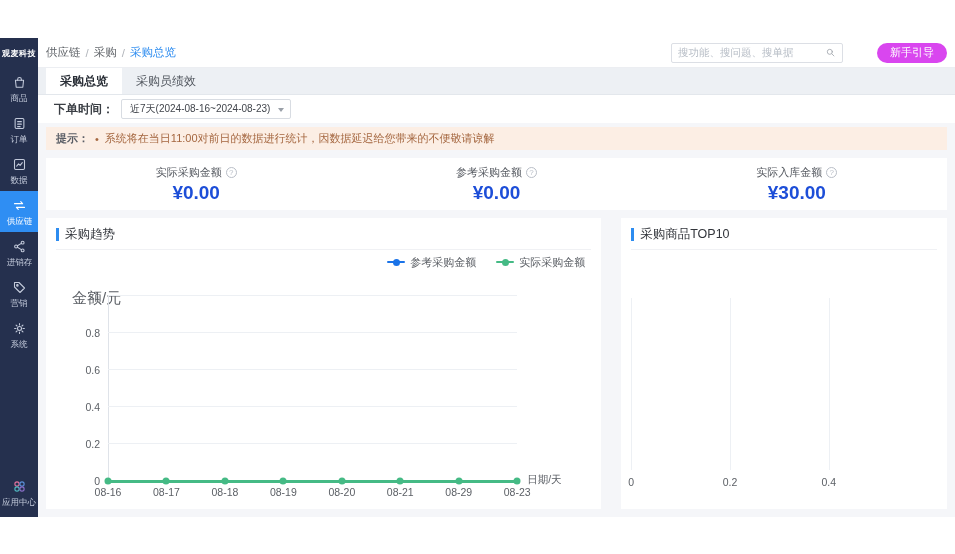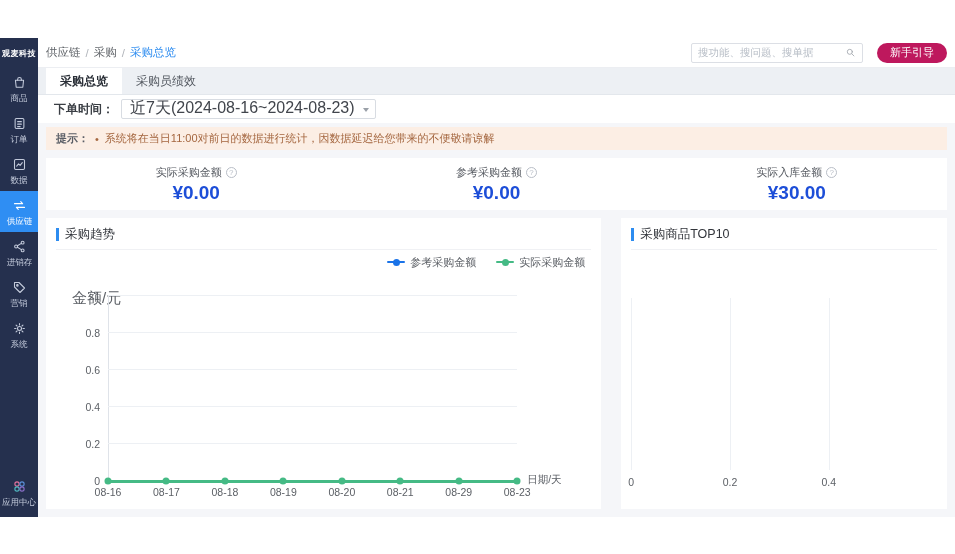--- a/index.html
+++ b/index.html
@@ -18,34 +18,34 @@
   .sidebar-spacer { flex:1; }
   .nav-bottom { margin-bottom:4px; }
 
   
   .main { flex:1; display:flex; flex-direction:column; min-width:0; }
   .topbar { height:30px; background:#fff; border-bottom:1px solid #eceef2; display:flex; align-items:center; padding:0 8px; flex-shrink:0; }
   .breadcrumb { display:flex; align-items:center; gap:5px; font-size:11.5px; color:#5f6368; }
   .crumb { cursor:pointer; }
   .crumb.current { color:#2d8cf0; }
   .crumb-sep { color:#b0b4ba; }
-  .topbar-right { margin-left:auto; display:flex; align-items:flex-start; gap:14px; }
+  .topbar-right { margin-left:auto; display:flex; align-items:flex-start; gap:2px; }
   .search-box { width:172px; height:20px; border:1px solid #dcdfe5; border-radius:2px; background:#fff; display:flex; align-items:center; padding:0 6px; cursor:text; }
   .search-placeholder { flex:1; font-size:10.5px; color:#b7bdc6; white-space:nowrap; overflow:hidden; }
   .search-icon { color:#9aa0a8; display:flex; }
   .search-icon svg { width:11px; height:11px; }
-  .guide-btn { height:20px; padding:0 13px; background:#be185d; border:none; border-radius:10px; color:#fff; font-size:11px; display:flex; align-items:center; cursor:pointer; }
+  .guide-btn { height:20px; padding:0 13px; background:#d946ef; border:none; border-radius:10px; color:#fff; font-size:11px; display:flex; align-items:center; cursor:pointer;margin-left:32px; }
 
   .tabbar { height:27px; background:#edf0f4; border-bottom:1px solid #e3e7ec; display:flex; align-items:stretch; padding-left:8px; flex-shrink:0; }
   .tab { padding:0 14px; display:flex; align-items:center; font-size:12px; color:#51565e; cursor:pointer; }
   .tab.active { background:#fff; color:#2b3038; font-weight:bold; }
 
   .filter-row { height:28px; background:#fff; display:flex; align-items:center; gap:7px; padding:0 16px; flex-shrink:0; }
   .filter-label { font-size:12px; font-weight:bold; color:#3a3e44; }
-  .select { height:20px; border:1px solid #d8dce2; border-radius:2px; background:#fff; display:flex; align-items:center; padding:0 20px 1px 8px; font-size:16px; color:#41454c; position:relative; cursor:pointer; }
+  .select { height:20px; border:1px solid #d8dce2; border-radius:2px; background:#fff; display:flex; align-items:center; padding:0 20px 1px 8px; font-size:10px; color:#41454c; position:relative; cursor:pointer; }
   .caret { position:absolute; right:6px; top:8px; width:0; height:0; border-left:3.5px solid transparent; border-right:3.5px solid transparent; border-top:4px solid #9aa0a8; }
 
   
   .content { flex:1; padding:4px 8px 8px; display:flex; flex-direction:column; gap:8px; min-height:0; }
   .notice { background:#fceee4; padding:4px 10px; display:flex; align-items:center; gap:6px; font-size:11px; color:#a4663f; flex-shrink:0; }
   .notice-prefix { color:#5a5e66; font-weight:bold; }
   .notice-bullet { color:#a4663f; }
 
   .stats-card { background:#fff; height:52px; display:flex; align-items:center; flex-shrink:0; }
   .stat { flex:1; display:flex; flex-direction:column; align-items:center; gap:2px; }

